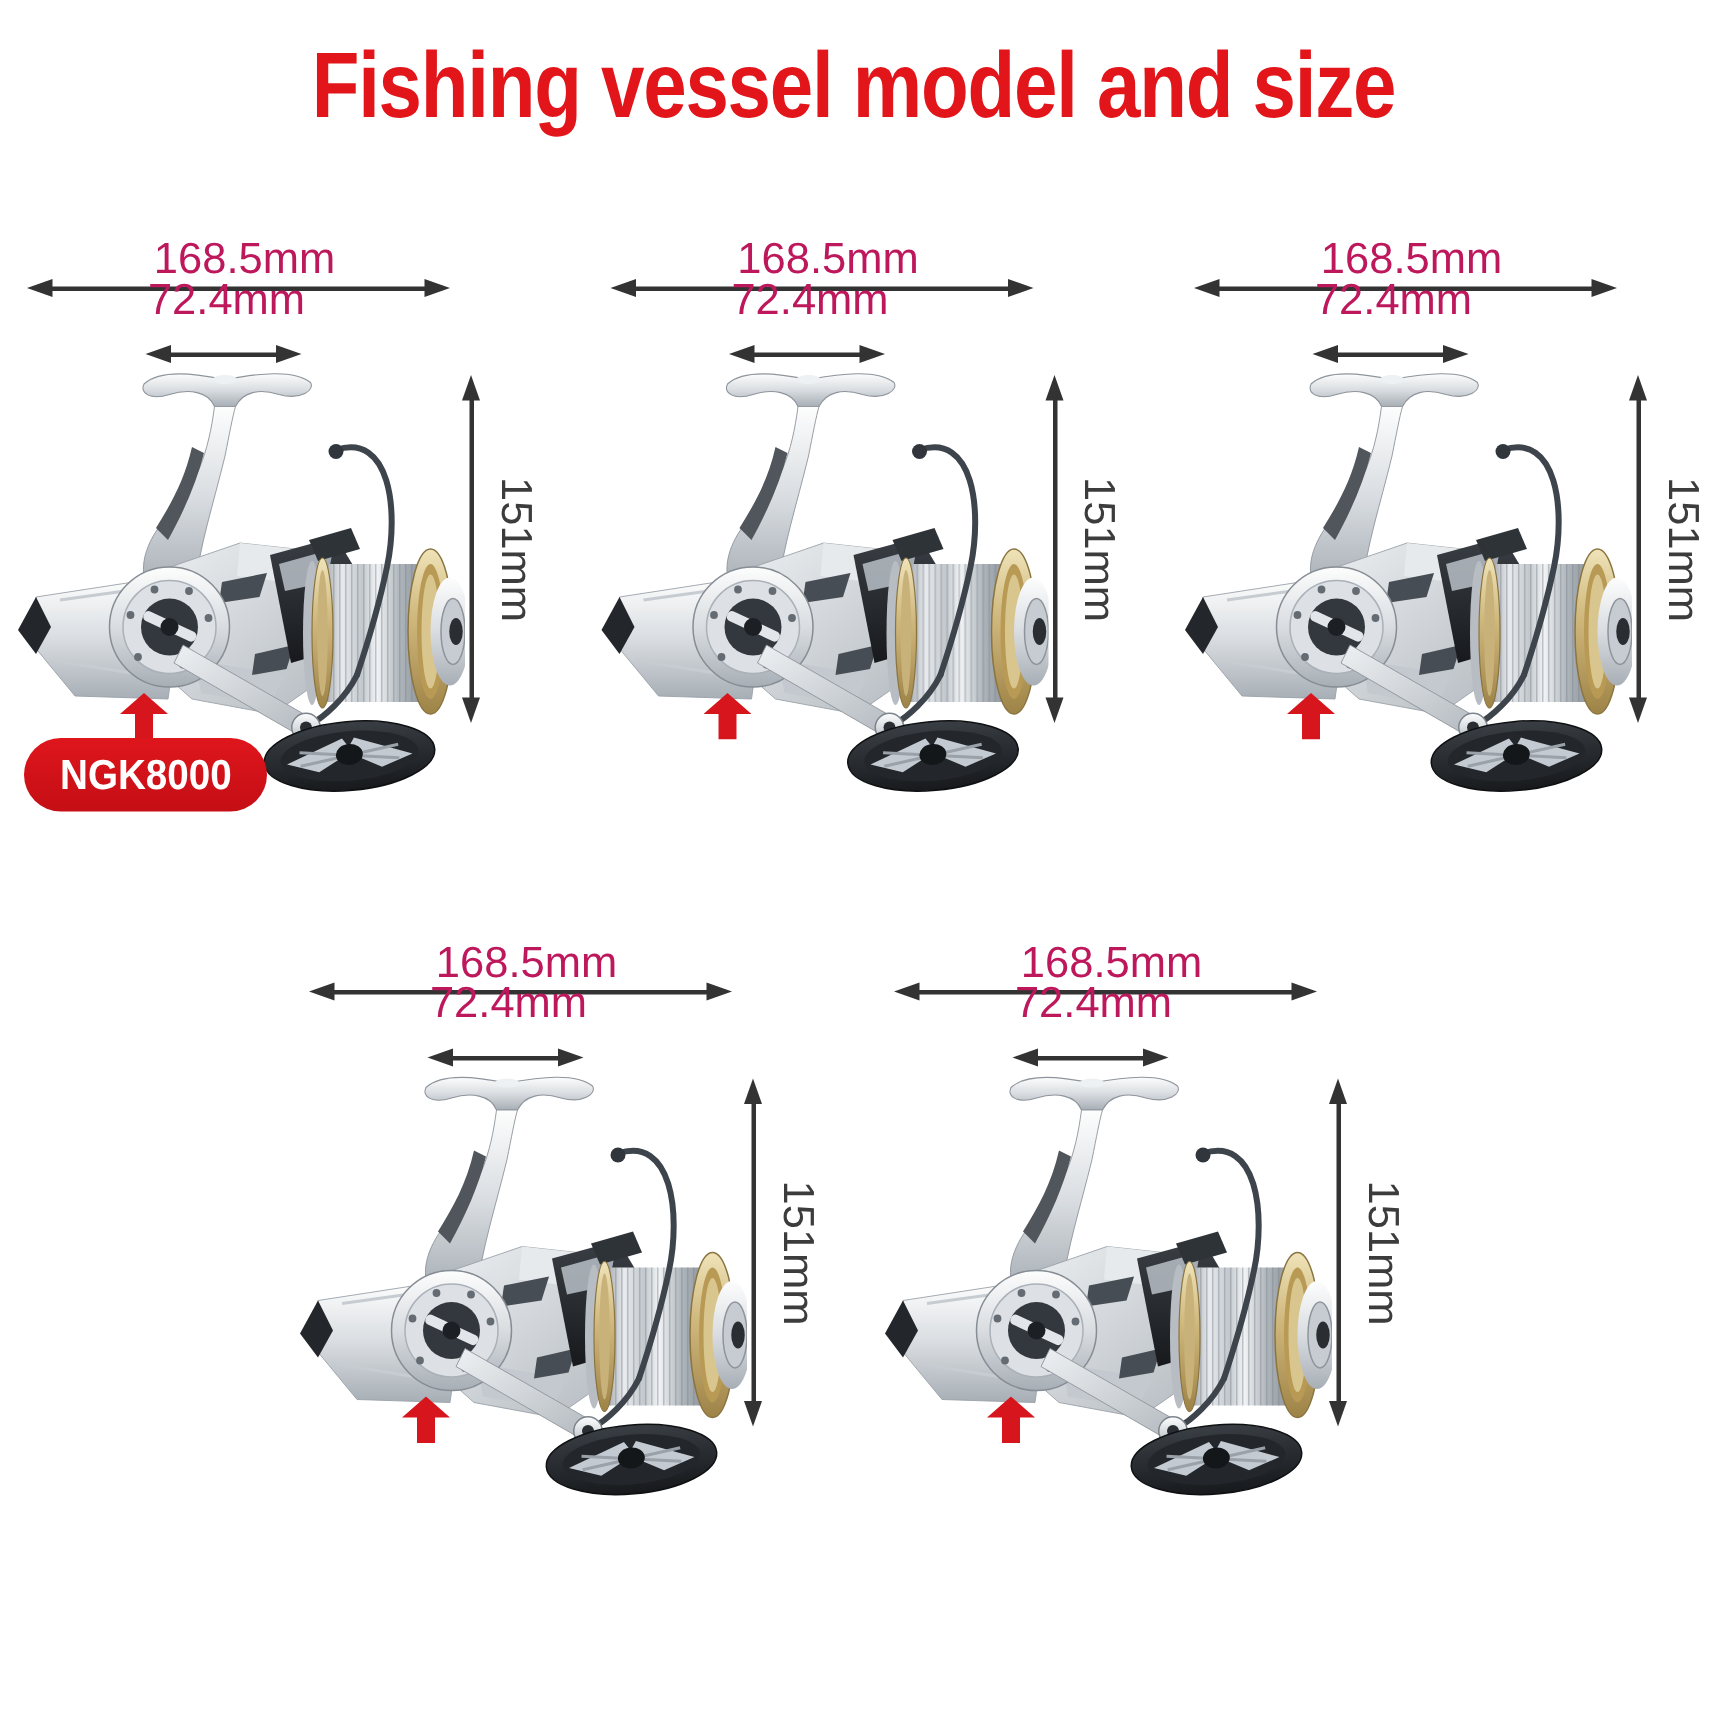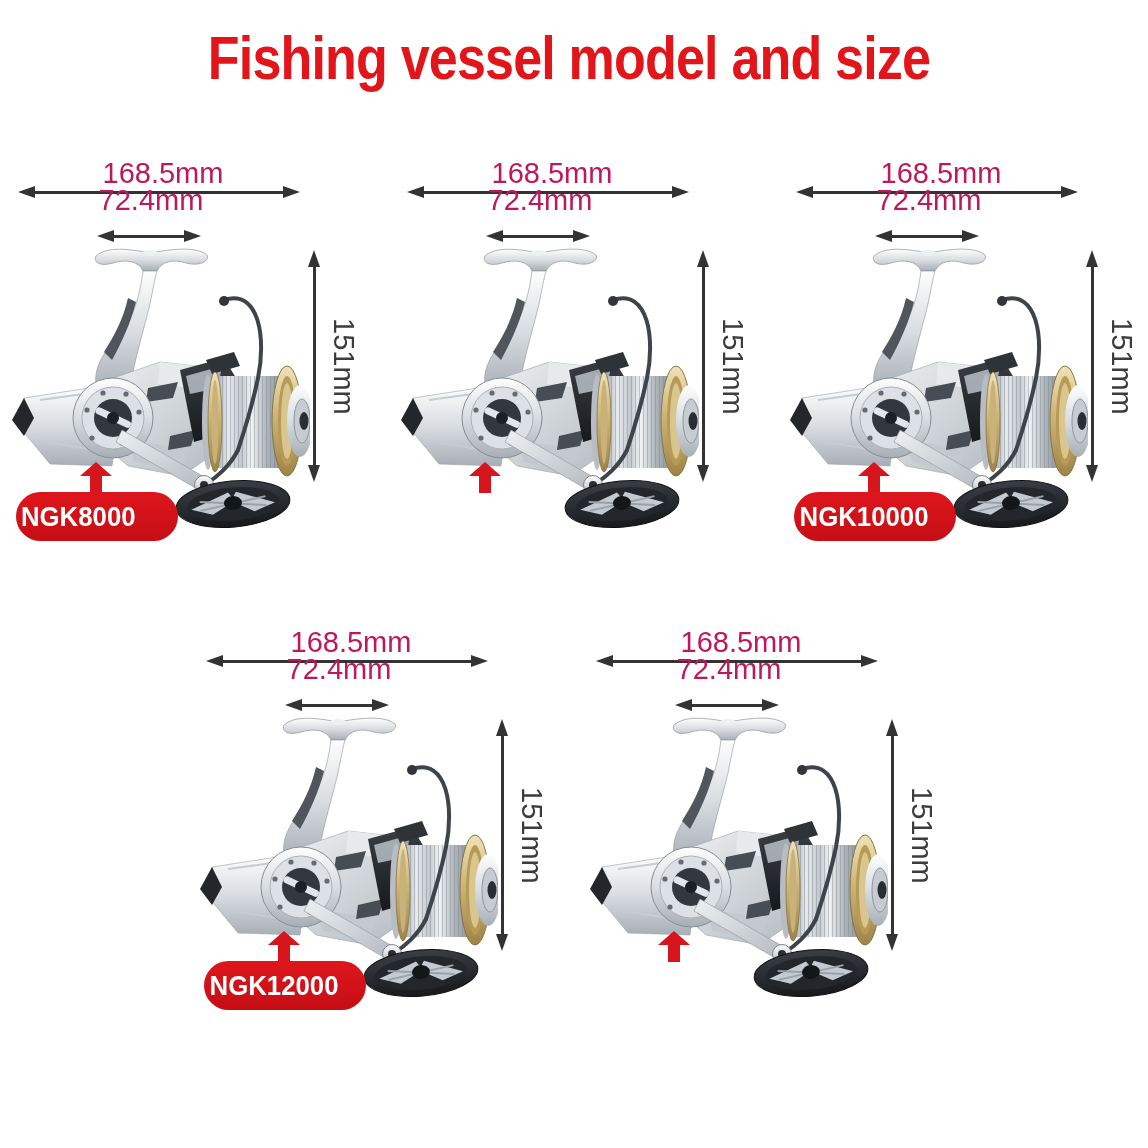--- a/index.html
+++ b/index.html
@@ -47,21 +47,21 @@
     writing-mode:vertical-rl;color:#3c3c3c;font-size:29px;white-space:nowrap;
   }
 
   .reel{position:absolute;left:10px;top:100px;width:300px;height:290px;}
 
   .pointer{position:absolute;left:80px;top:322px;width:32px;height:31px;}
 
   .badge{
     position:absolute;left:16px;top:352px;width:162px;height:49px;border-radius:25px;
     background:linear-gradient(#de161c,#c50e15);
-    display:flex;align-items:center;justify-content:flex-start;
+    display:flex;align-items:center;justify-content:center;
     color:#ffffff;font-weight:bold;font-size:28px;white-space:nowrap;
   }
   .badge span{display:inline-block;transform:scaleX(.92);}
 
   .hidden-defs{position:absolute;width:0;height:0;overflow:hidden;}
 </style>
 </head>
 <body>
 
 <svg class="hidden-defs" aria-hidden="true">
@@ -227,23 +227,20 @@
   <svg class="reel">
       <use href="#reel-sym"></use>
     </svg>
   <div class="arrow-v">
       <div class="shaft"></div>
     </div>
   <div class="dim3">151mm</div>
   <svg class="pointer">
       <use href="#up-arrow-sym"></use>
     </svg>
-  <div class="badge">
-      <span>NGK10000</span>
-    </div>
 </div>
 
 <div class="cell" style="left:188px;top:609px;">
   <div class="dim-label dim1">168.5mm</div>
   <div class="arrow-h long">
       <div class="shaft"></div>
     </div>
   <div class="dim-label dim2">72.4mm</div>
   <div class="arrow-h short">
       <div class="shaft"></div>
@@ -251,23 +248,20 @@
   <svg class="reel">
       <use href="#reel-sym"></use>
     </svg>
   <div class="arrow-v">
       <div class="shaft"></div>
     </div>
   <div class="dim3">151mm</div>
   <svg class="pointer">
       <use href="#up-arrow-sym"></use>
     </svg>
-  <div class="badge">
-      <span>NGK12000</span>
-    </div>
 </div>
 
 <div class="cell" style="left:578px;top:609px;">
   <div class="dim-label dim1">168.5mm</div>
   <div class="arrow-h long">
       <div class="shaft"></div>
     </div>
   <div class="dim-label dim2">72.4mm</div>
   <div class="arrow-h short">
       <div class="shaft"></div>

